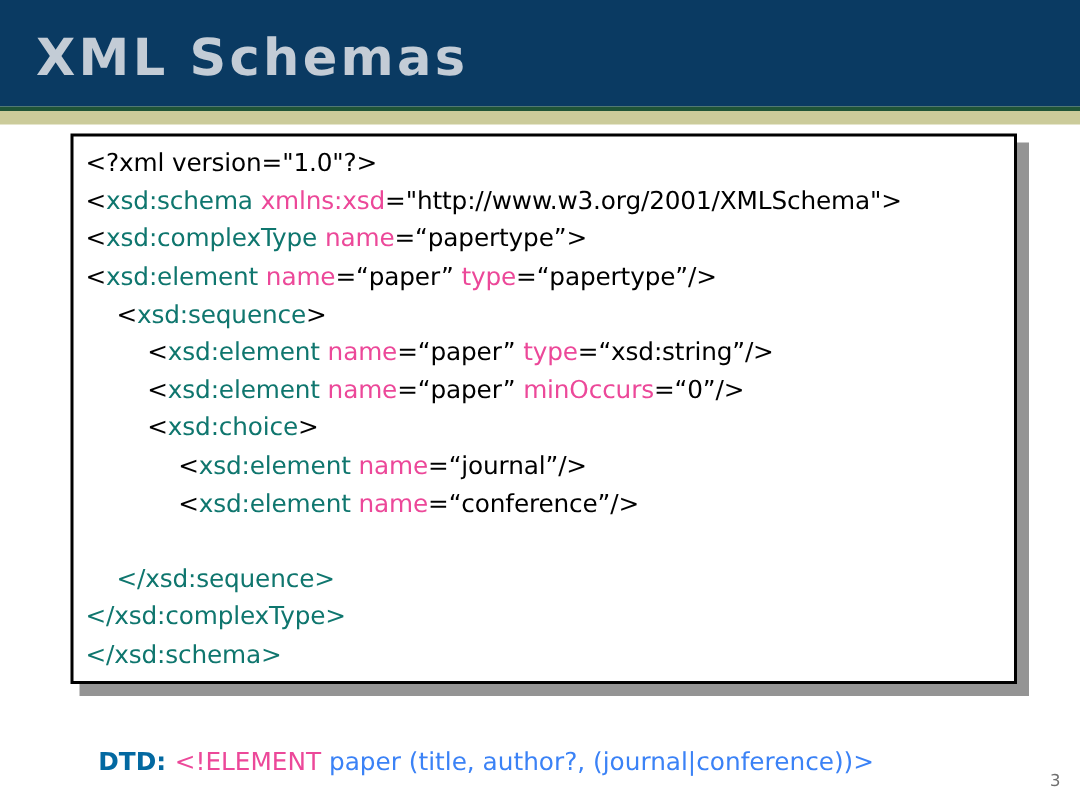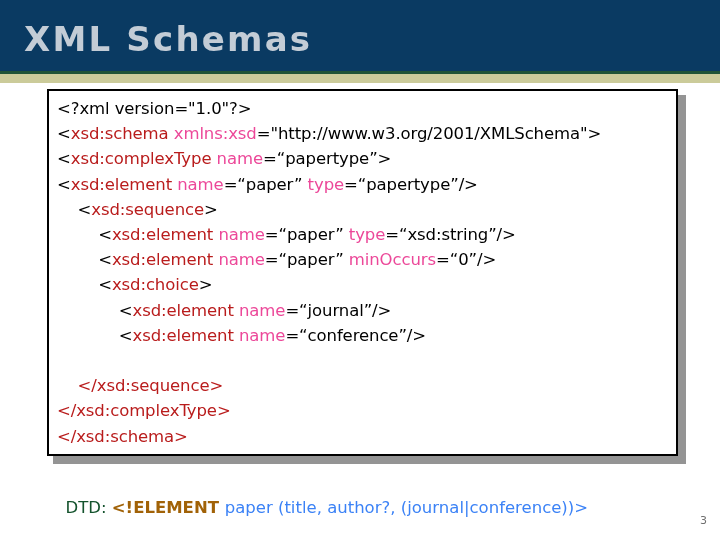--- a/index.html
+++ b/index.html
@@ -76,36 +76,36 @@
     right: 2px;
   }
   .cline {
     font-family: "DejaVu Sans", sans-serif;
     font-size: 16.5px;
     line-height: 25.2px;
     color: #000000;
     white-space: pre;
     letter-spacing: -0.1px;
   }
-  .tok-tag   { color: #b91c1c; }
+  .tok-tag   { color: #0f766e; }
   .tok-attr  { color: #ec4899; }
   .tok-plain { color: #000000; }
 
   
   .dtd-line {
     position: absolute;
     left: 55px;
     top: 479px;
     font-size: 16.5px;
     font-family: "DejaVu Sans", sans-serif;
     white-space: pre;
     color: #000000;
   }
-  .dtd-label { font-weight: normal; color: #14532d; }
-  .dtd-kw    { color: #a16207; font-weight: bold; }
+  .dtd-label { font-weight: bold; color: #0369a1; }
+  .dtd-kw    { color: #ec4899; }
   .dtd-body  { color: #3b82f6; }
 
   
   .page-number {
     position: absolute;
     right: 13px;
     top: 514px;
     font-size: 11px;
     color: #6f6f6f;
     font-family: "DejaVu Sans", sans-serif;

